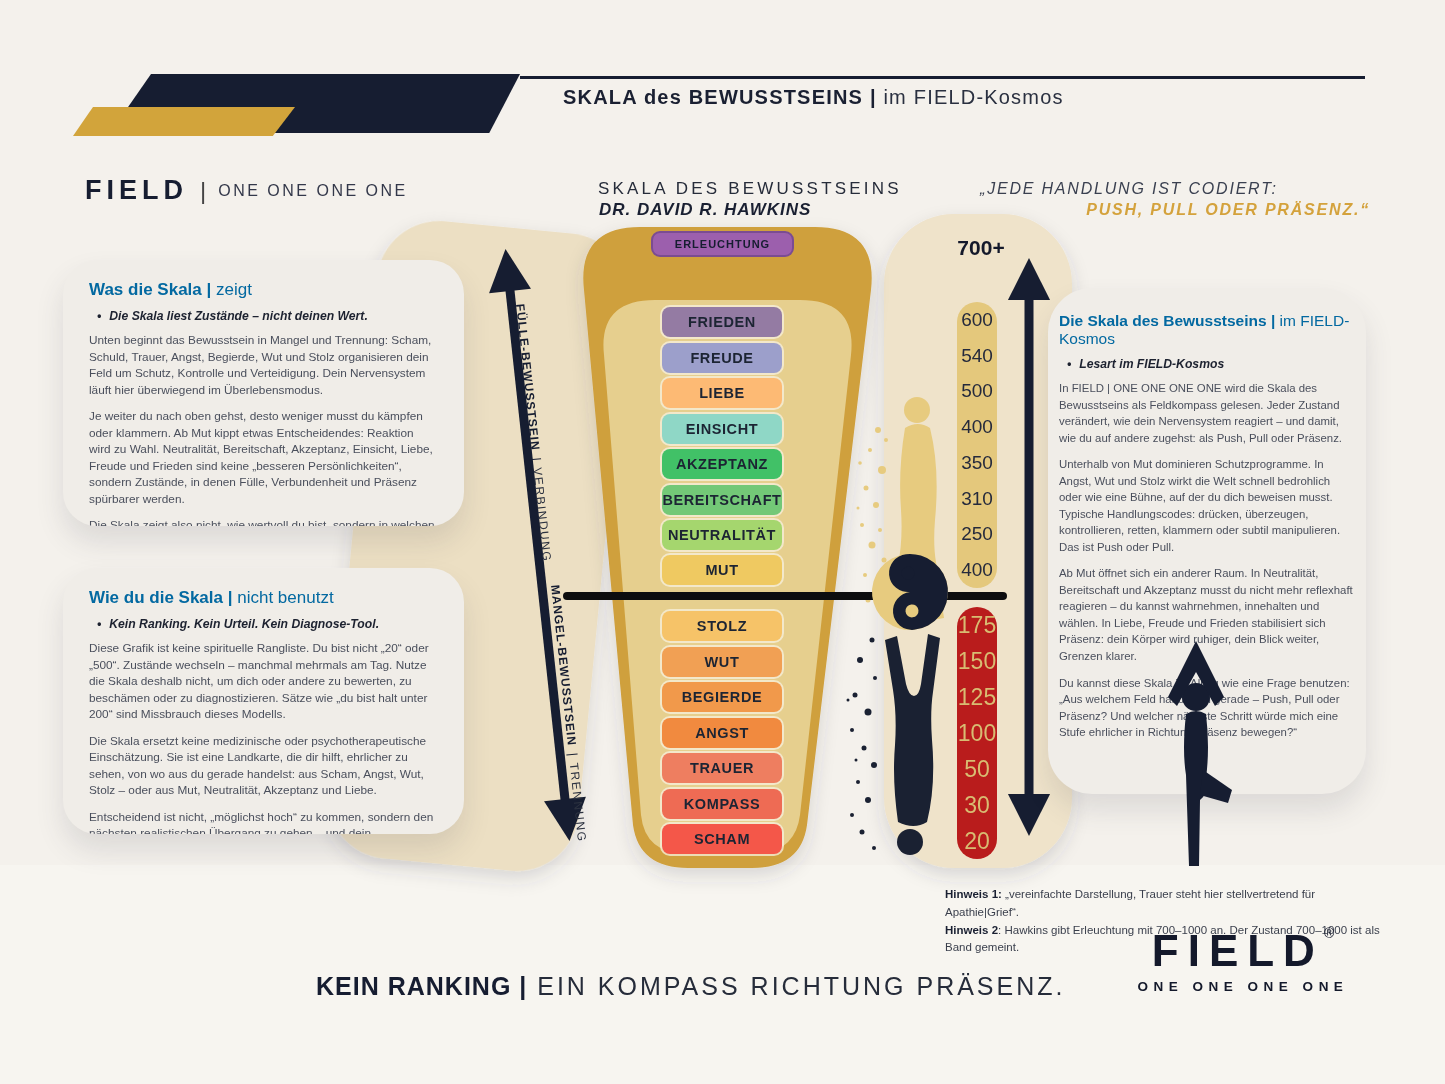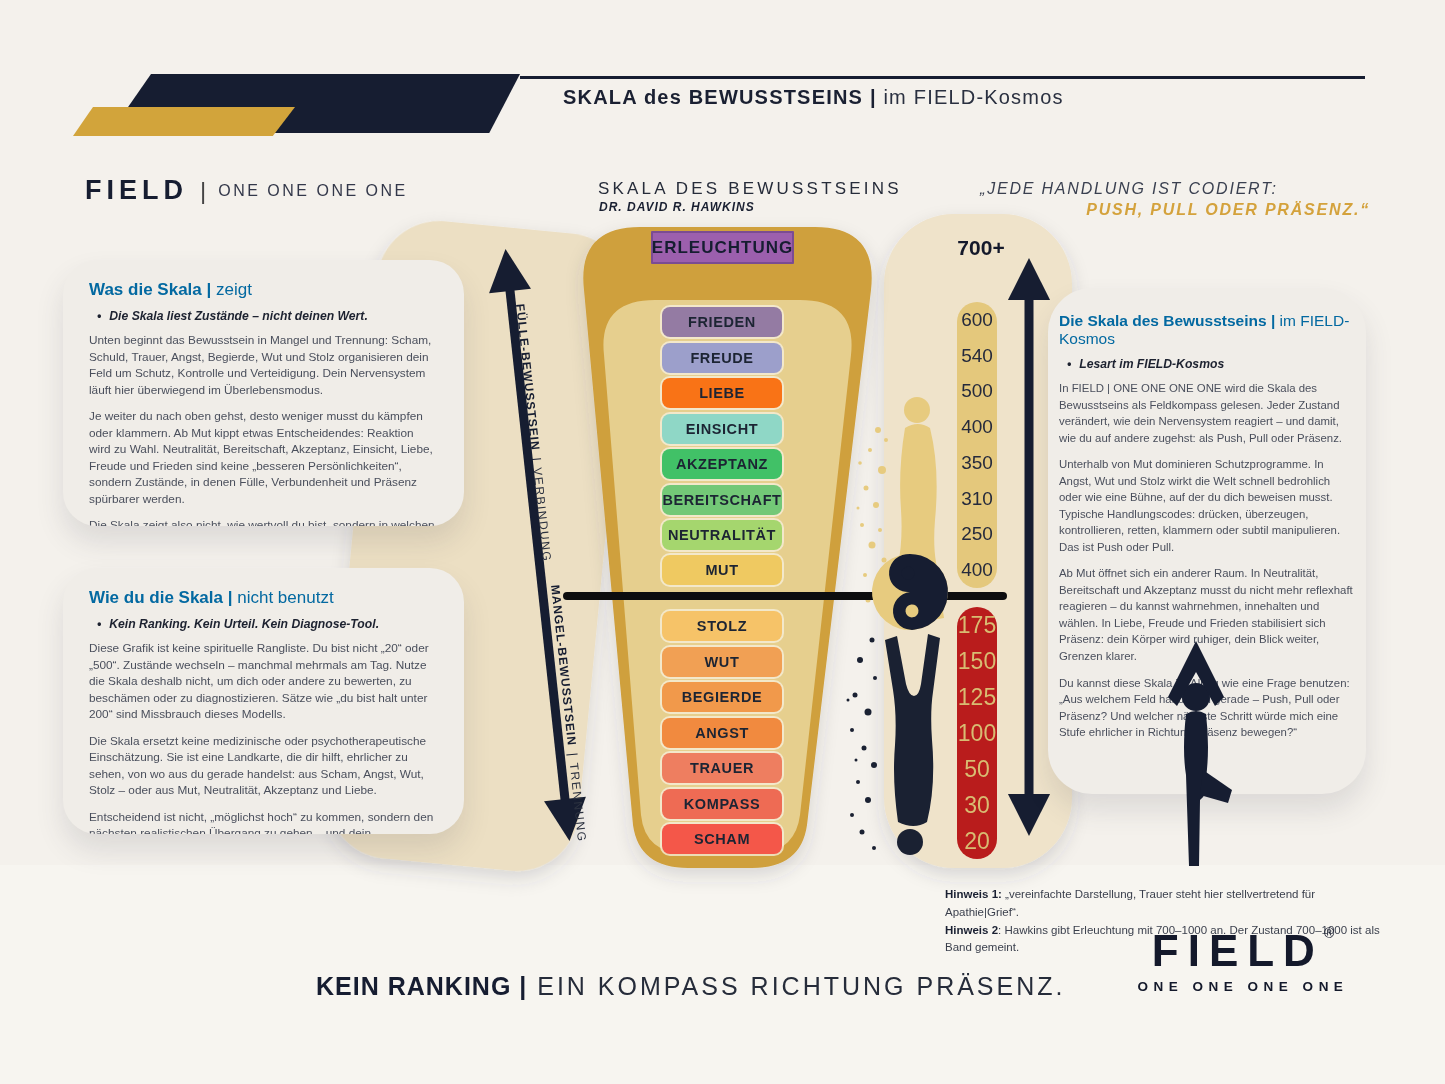--- a/index.html
+++ b/index.html
@@ -17,21 +17,21 @@
   .hdr-title{left:563px;top:86px;white-space:nowrap;font-size:20px;letter-spacing:1.2px;color:#1a2032;}
   .hdr-title .b{font-weight:800;}
   .hdr-title .r{font-weight:400;color:#2a3040;}
 
   .brand-top{left:85px;top:175px;display:flex;align-items:center;color:#161d31;}
   .brand-top .f{font-size:27px;font-weight:800;letter-spacing:5px;}
   .brand-top .d{font-size:24px;font-weight:200;margin:0 12px;color:#444;}
   .brand-top .o{font-size:16px;font-weight:300;letter-spacing:2.5px;color:#33384a;}
 
   .heading-center{left:598px;top:179px;font-size:17px;letter-spacing:3.2px;font-weight:500;color:#262c3a;white-space:nowrap;}
-  .subheading{left:599px;top:200px;font-size:12px;font-weight:800;font-style:italic;letter-spacing:1px;color:#1a2032;}
+  .subheading{left:599px;top:200px;font-size:17px;font-weight:800;font-style:italic;letter-spacing:1px;color:#1a2032;}
 
   .quote{left:980px;top:180px;width:390px;font-style:italic;font-size:16px;letter-spacing:1.8px;white-space:nowrap;}
   .quote .l1{text-align:left;color:#3a4050;font-weight:500;}
   .quote .l2{text-align:right;color:#d4a23c;font-weight:800;margin-top:3px;}
 
   
   .card{background:#f0ede8;border-radius:34px;box-shadow:0 16px 28px rgba(60,60,80,.13);padding:20px 26px;box-sizing:border-box;overflow:hidden;color:#4a4f5c;}
   .card .title{font-size:17px;color:#0369a1;margin-bottom:9px;}
   .card .title .b{font-weight:800;}
   .card .bullet{display:flex;gap:8px;font-size:12.2px;font-weight:800;font-style:italic;color:#1d2230;margin:6px 0 9px 8px;}
@@ -39,22 +39,22 @@
   .card1{left:63px;top:260px;width:401px;height:266px;}
   .card2{left:63px;top:568px;width:401px;height:266px;}
   .card3{left:1048px;top:288px;width:318px;height:506px;border-radius:44px;padding:24px 11px;}
   .card3 .title{font-size:15.5px;}
   .card3 p{font-size:11.4px;line-height:1.45;}
   .pre{white-space:pre-line;}
 
   
   .pill{position:absolute;left:662px;width:120px;height:30px;border-radius:8px;display:flex;align-items:center;justify-content:center;
     font-size:14.5px;font-weight:600;letter-spacing:.6px;color:#1c2433;box-shadow:0 0 0 2px rgba(247,240,222,.75);}
-  .toplevel{position:absolute;left:651px;top:231px;width:143px;height:33px;border-radius:1px;border:2px solid #7b4c92;
-    display:flex;align-items:center;justify-content:center;font-size:17px;font-weight:800;letter-spacing:1px;color:#161d31;box-sizing:border-box;}
+  .toplevel{position:absolute;left:651px;top:231px;width:143px;height:26px;border-radius:9px;border:2px solid #7b4c92;
+    display:flex;align-items:center;justify-content:center;font-size:11px;font-weight:800;letter-spacing:1px;color:#161d31;box-sizing:border-box;}
 
   
   .axis{white-space:nowrap;font-size:12px;color:#161d31;transform-origin:left top;}
   .axis .b{font-weight:800;letter-spacing:1px;}
   .axis .d{font-weight:300;margin:0 7px;}
   .axis .r{font-weight:400;letter-spacing:1.5px;color:#2c3240;}
   .axis-up{left:527px;top:303px;transform:rotate(84deg);}
   .axis-dn{left:562px;top:584px;transform:rotate(84deg);}
 
   
@@ -172,21 +172,21 @@
           <circle cx="856" cy="760" r="1.5"></circle>
           <circle cx="848" cy="700" r="1.5"></circle>
       </g>
     </g>
   </svg>
 
   <div class="toplevel" style="background: rgb(156, 95, 173);">ERLEUCHTUNG</div>
 
   <div class="pill" style="top: 307px; background: rgb(148, 123, 163);">FRIEDEN</div>
   <div class="pill" style="top: 342.5px; background: rgb(156, 159, 203);">FREUDE</div>
-  <div class="pill" style="top: 378px; background: #f97316;">LIEBE</div>
+  <div class="pill" style="top: 378px; background: #fdba74;">LIEBE</div>
   <div class="pill" style="top: 413.5px; background: rgb(143, 215, 198);">EINSICHT</div>
   <div class="pill" style="top: 449px; background: rgb(65, 193, 103);">AKZEPTANZ</div>
   <div class="pill" style="top: 484.5px; background: rgb(115, 200, 119);">BEREITSCHAFT</div>
   <div class="pill" style="top: 520px; background: rgb(165, 214, 110);">NEUTRALITÄT</div>
   <div class="pill" style="top: 555px; background: rgb(239, 201, 97);">MUT</div>
 
   <div class="pill" style="top: 611px; background: rgb(246, 195, 104);">STOLZ</div>
   <div class="pill" style="top: 646.5px; background: rgb(241, 160, 84);">WUT</div>
   <div class="pill" style="top: 682px; background: rgb(241, 153, 75);">BEGIERDE</div>
   <div class="pill" style="top: 717.5px; background: rgb(241, 138, 63);">ANGST</div>

